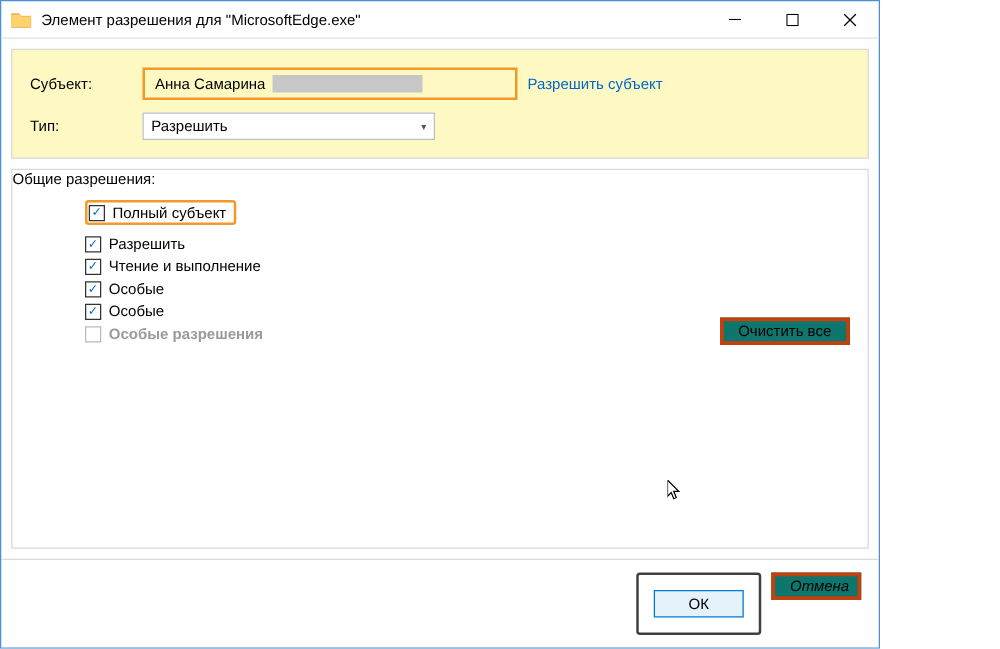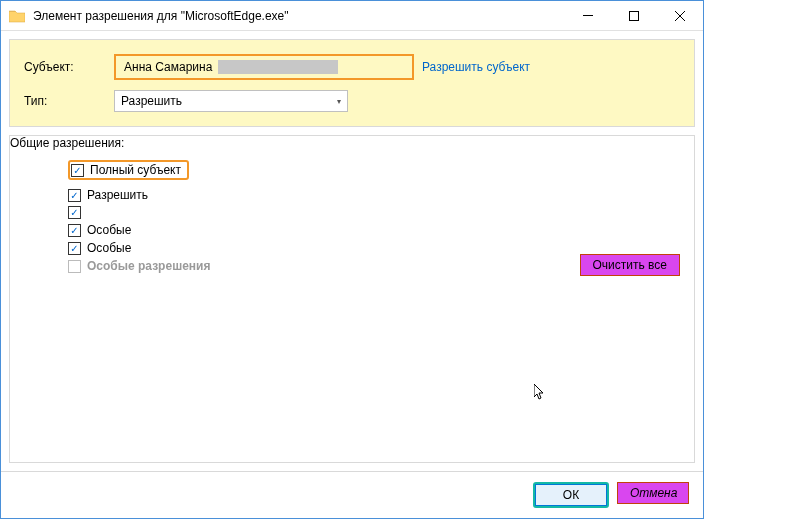--- a/index.html
+++ b/index.html
@@ -26,24 +26,24 @@
 
   .panel-main { border: 1px solid #d9d9d9; background: #fff; flex: 1; position: relative; }
   .panel-main .header { display: flex; justify-content: space-between; margin-bottom: 10px; }
   .perm-list { margin-left: 58px; }
   .perm-item { display: flex; align-items: center; margin-bottom: 4px; }
   .perm-item.full { border: 2px solid #f39829; border-radius: 3px; padding: 1px 6px 1px 1px; display: inline-flex; }
   .chk { width: 13px; height: 13px; border: 1px solid #333; margin-right: 6px; display: flex; align-items: center; justify-content: center; font-size: 10px; color: #0066cc; background: #fff; }
   .chk.disabled { border-color: #bbb; color: #bbb; }
   .perm-item.disabled { color: #9a9a9a; font-weight: bold; }
   .clear-btn-wrap { position: absolute; right: 14px; top: 118px; }
-  .btn { border: 1px solid #c2410c; background: #d946ef; height: 22px; padding: 0 12px; font-size: 12px; font-family: inherit; cursor: pointer; }
+  .btn { border: 3px solid #c2410c; background: #0f766e; height: 22px; padding: 0 12px; font-size: 12px; font-family: inherit; cursor: pointer; }
 
   .footer { border-top: 1px solid #d9d9d9; padding: 10px 14px; display: flex; justify-content: flex-end; gap: 8px; }
-  .ok-wrap { border: 2px solid #14b8a6; border-radius: 3px; padding: 0; }
+  .ok-wrap { border: 2px solid #404040; border-radius: 3px; padding: 12px; }
   .ok-wrap .btn { border: 1px solid #0078d7; background: #e5f1fb; width: 72px; }
   .cancel-btn { width: 72px; font-style: italic; }
 
   .cursor { position: absolute; left: 524px; top: 248px; width: 12px; height: 18px; pointer-events: none; }
 </style>
 </head>
 <body>
 
 <div class="window">
   <div class="titlebar">
@@ -102,20 +102,21 @@
             <span class="chk">✓</span>
             <span>Полный субъект</span>
           </span>
         </div>
         <div class="perm-item">
           <span class="chk">✓</span>
           <span>Разрешить</span>
         </div>
         <div class="perm-item">
           <span class="chk">✓</span>
+          <span>Чтение и выполнение</span>
         </div>
         <div class="perm-item">
           <span class="chk">✓</span>
           <span>Особые</span>
         </div>
         <div class="perm-item">
           <span class="chk">✓</span>
           <span>Особые</span>
         </div>
         <div class="perm-item disabled">

